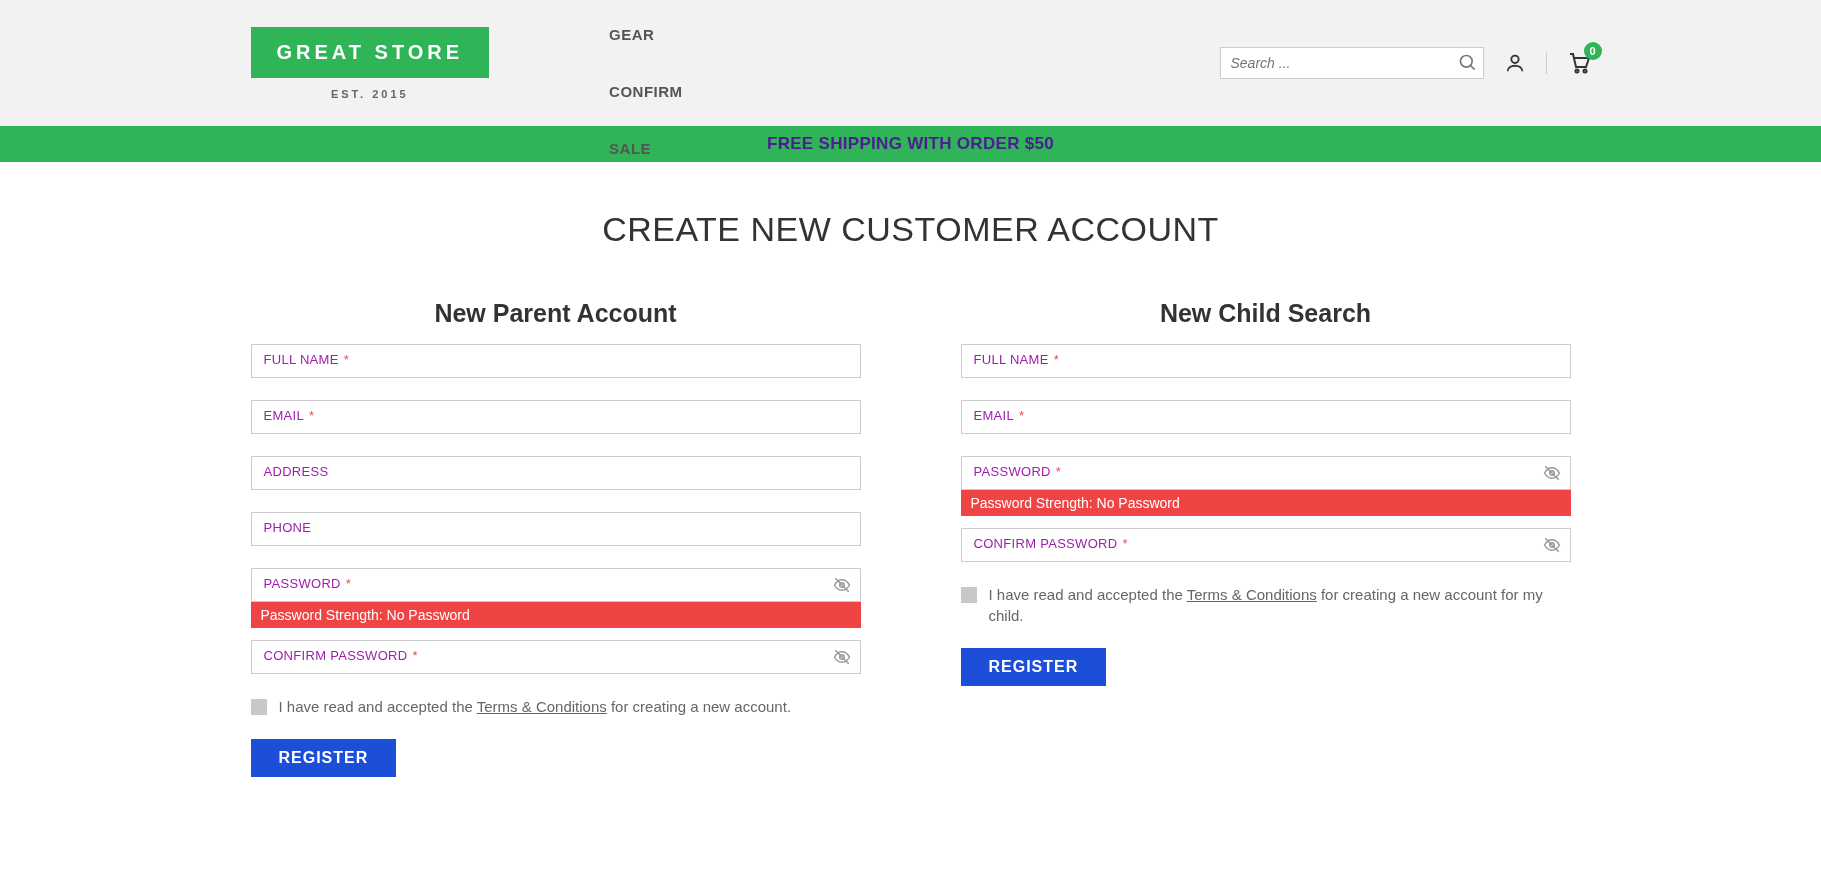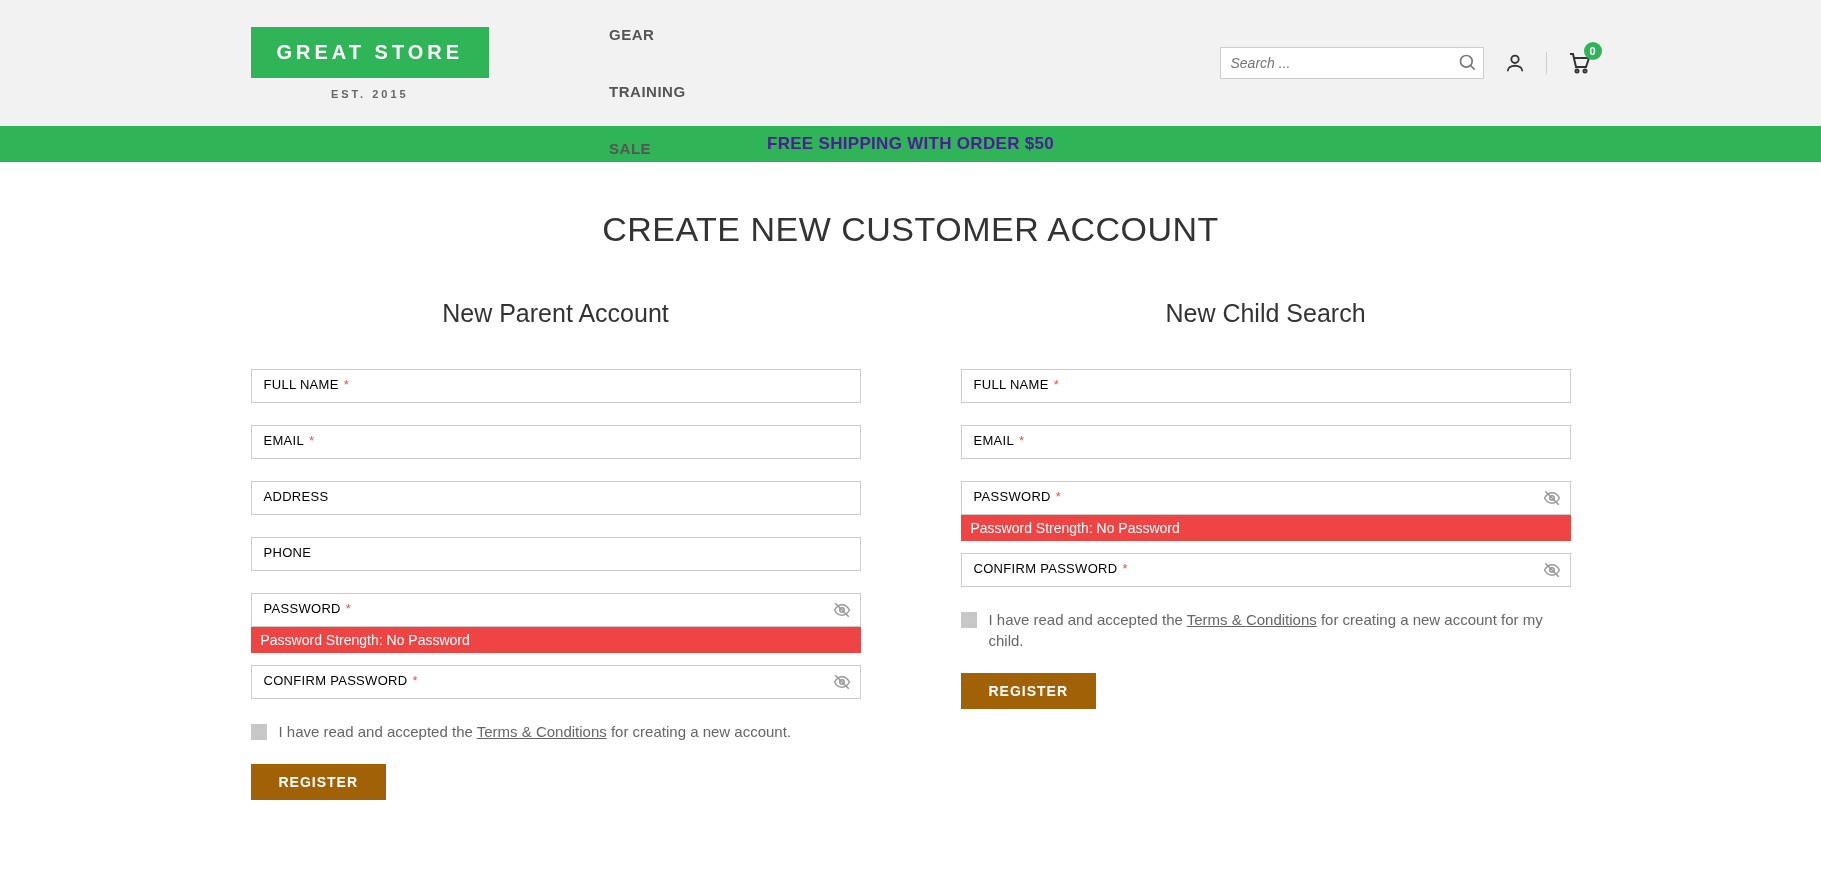--- a/index.html
+++ b/index.html
@@ -122,22 +122,22 @@
   max-width: 1400px;
   margin: 0 auto;
   display: flex;
   gap: 100px;
   padding: 0 40px 40px 40px;
 }
 .form-col { flex: 1; }
 .form-title {
   text-align: center;
   font-size: 25px;
-  font-weight: 400;
-  margin-bottom: 41px;
+  font-weight: 700;
+  margin-bottom: 16px;
   color: #333;
 }
 .field {
   position: relative;
   margin-bottom: 22px;
 }
 .field input {
   width: 100%;
   height: 34px;
   border: 1px solid #ccc;
@@ -148,21 +148,21 @@
 }
 .field .ph {
   position: absolute;
   left: 13px;
   top: 8px;
   font-size: 13px;
   color: #777;
   letter-spacing: 0.3px;
   pointer-events: none;
 }
-.field .ph .label { color: #000000; }
+.field .ph .label { color: #a21caf; }
 .field .req { color: #d9534f; margin-left: 5px; }
 .eye-icon {
   position: absolute;
   right: 10px;
   top: 50%;
   transform: translateY(-50%);
 }
 .pw-strength {
   background: #ef4444;
   color: #fff;
@@ -185,44 +185,44 @@
   height: 16px;
   background: #c8c8c8;
   flex-shrink: 0;
   margin-top: 3px;
 }
 .terms-row a {
   color: #666;
   text-decoration: underline;
 }
 .register-btn {
-  background: #a16207;
+  background: #1d4ed8;
   color: #fff;
   border: none;
   padding: 10px 28px;
-  font-size: 14px;
+  font-size: 16px;
   font-weight: 700;
   letter-spacing: 1px;
   cursor: pointer;
 }
 svg { display: block; }
 </style>
 </head>
 <body>
 
 <div class="header">
   <div class="header-inner">
     <div class="logo-wrap">
       <div class="logo-box">GREAT STORE</div>
       <div class="logo-sub">EST. 2015</div>
     </div>
     <nav class="nav">
       <a href="#">WHAT'S NEW</a>
       <a href="#">GEAR</a>
-      <a href="#">TRAINING</a>
+      <a href="#">CONFIRM</a>
       <a href="#">SALE</a>
     </nav>
     <div class="header-right">
       <div class="search-wrap">
         <input class="search-input" type="text" placeholder="Search ..." style="">
         <span class="search-icon">
           <svg width="20" height="20" viewBox="0 0 24 24" fill="none" stroke="#777" stroke-width="2">
               <circle cx="10" cy="10" r="7"></circle>
               <line x1="20" y1="20" x2="15" y2="15"></line>
             </svg>

